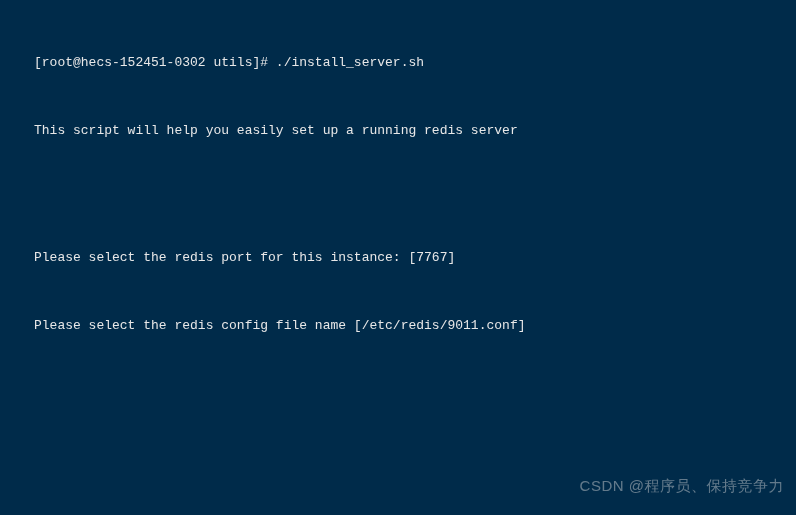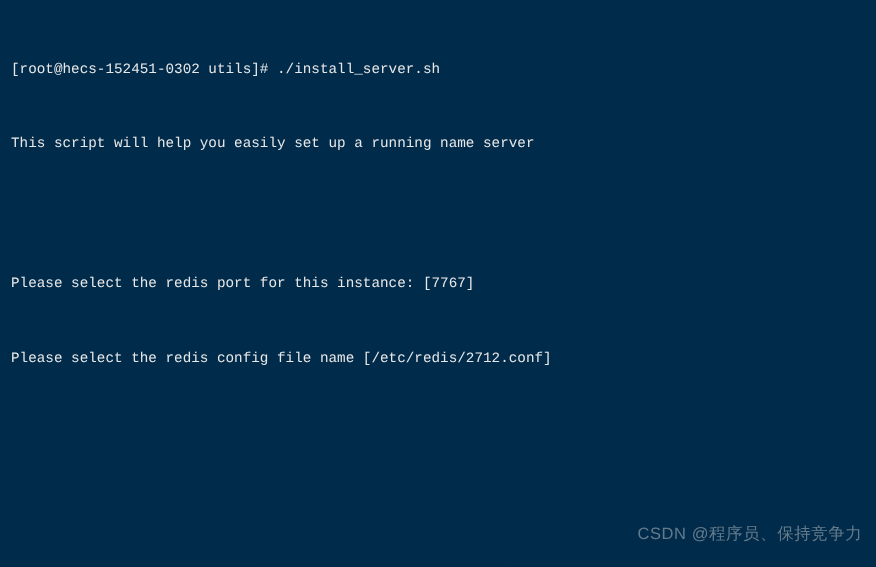--- a/index.html
+++ b/index.html
@@ -18,41 +18,42 @@
       height: 515px;
       overflow: hidden;
       position: relative;
     }
     .terminal {
       white-space: pre;
     }
     .line {
       display: block;
       min-height: 1em;
+      margin-left: 24px;
     }
     .watermark {
       position: absolute;
       right: 12px;
       bottom: 16px;
       color: rgba(220, 220, 220, 0.45);
       font-family: Arial, "Microsoft YaHei", sans-serif;
       font-size: 15px;
       letter-spacing: 0.5px;
       pointer-events: none;
     }
   </style>
 </head>
 <body>
 
 <div class="terminal">
   <span class="line">[root@hecs-152451-0302 utils]# ./install_server.sh</span>
-  <span class="line">This script will help you easily set up a running name server</span>
+  <span class="line">This script will help you easily set up a running redis server</span>
   <span class="line"></span>
   <span class="line">Please select the redis port for this instance: [7767]</span>
-  <span class="line">Please select the redis config file name [/etc/redis/2712.conf]</span>
+  <span class="line">Please select the redis config file name [/etc/redis/9011.conf]</span>
   
   
   
   
   
   
   
   
   
   

